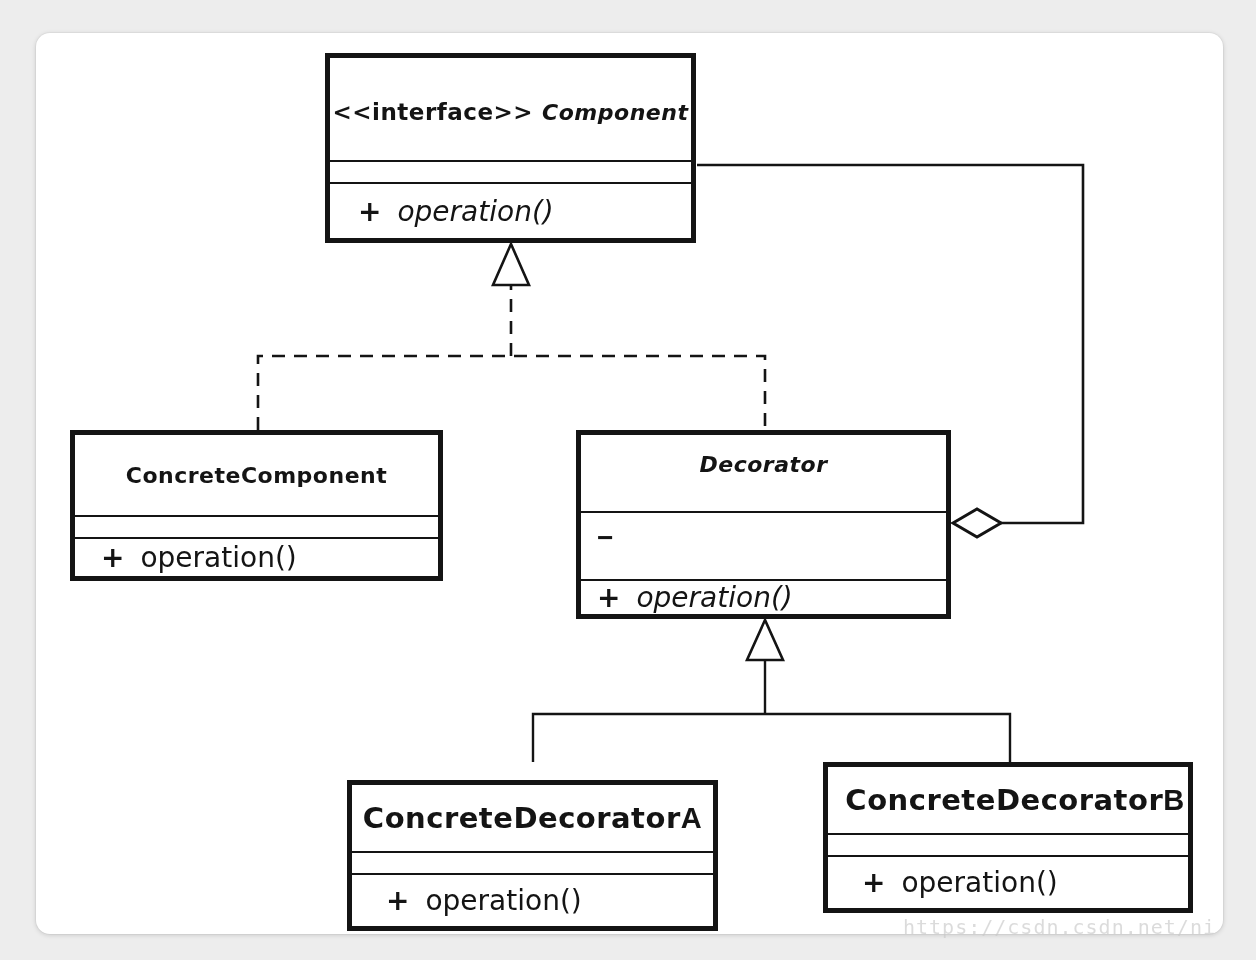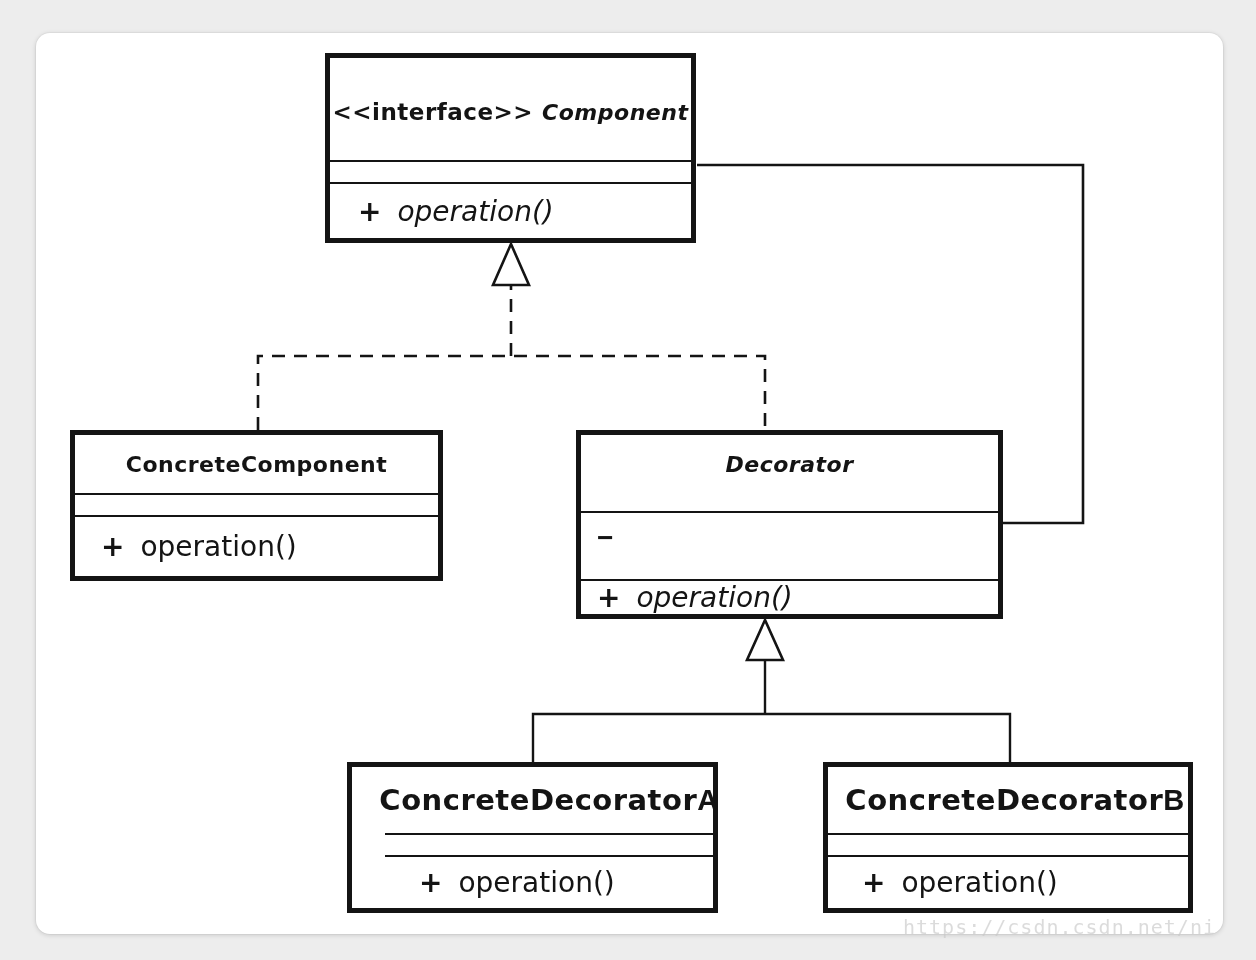--- a/index.html
+++ b/index.html
@@ -45,37 +45,37 @@
   .name-suffix { font-family:"Liberation Sans", sans-serif; font-weight:bold; }
 
   
   #box-component { left:325px; top:53px; width:371px; height:190px; }
   #box-component .title { height:102px; gap:9px; padding-top:6px; }
   #box-component .attrs { height:22px; }
   #box-component .ops { padding-left:28px; }
 
   
   #box-concrete-component { left:70px; top:430px; width:373px; height:151px; }
-  #box-concrete-component .title { height:58px; }
+  #box-concrete-component .title { height:80px; }
   #box-concrete-component .attrs { height:22px; }
   #box-concrete-component .ops { padding-left:26px; }
 
   
-  #box-decorator { left:576px; top:430px; width:427px; height:189px;gap:16px; }
+  #box-decorator { left:576px; top:430px; width:375px; height:189px;gap:16px; }
   #box-decorator .title { height:66px; }
   #box-decorator .attrs {
     height:58px; display:flex; align-items:center; padding-left:16px;
     font-size:26px; font-weight:600;
     font-family:"Liberation Sans", sans-serif;
   }
   #box-decorator .attrs .vis { margin-right:14px; font-size:28px; }
   #box-decorator .ops { padding-left:16px; }
 
   
-  #box-concrete-decorator-a { left:347px; top:762px; width:371px; height:151px;padding-left:33px; }
+  #box-concrete-decorator-a { left:347px; top:780px; width:371px; height:151px; }
   #box-concrete-decorator-a .title { height:66px; }
   #box-concrete-decorator-a .attrs { height:22px; }
   #box-concrete-decorator-a .ops { padding-left:34px; }
   #box-concrete-decorator-a .cname { font-size:29px; }
 
   
   #box-concrete-decorator-b { left:823px; top:762px; width:370px; height:151px; }
   #box-concrete-decorator-b .title { height:66px;margin-left:7px; }
   #box-concrete-decorator-b .attrs { height:22px; }
   #box-concrete-decorator-b .ops { padding-left:34px; }

